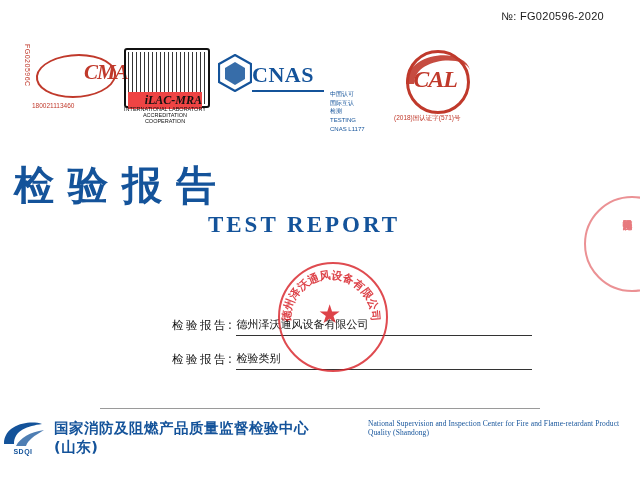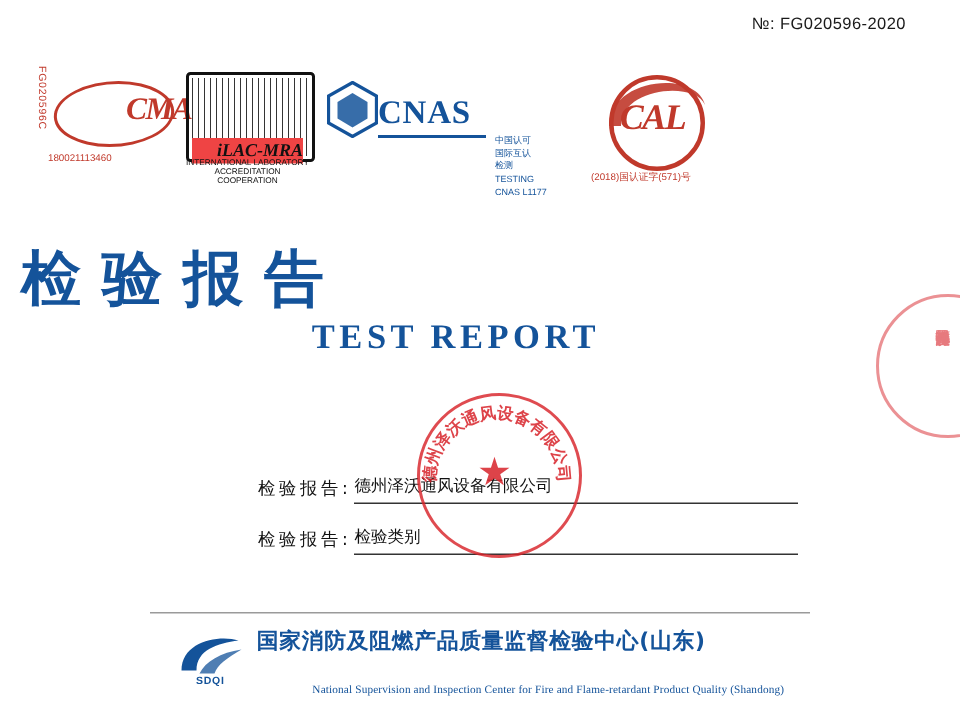--- a/index.html
+++ b/index.html
@@ -346,21 +346,21 @@
     width: 46px;
     text-align: center;
     font-size: 7px;
     font-weight: bold;
     color: #14539a;
     font-family: "Liberation Sans", sans-serif;
     letter-spacing: 0.5px;
   }
   .footer-texts {
     display: flex;
-    flex-direction: column;
+    flex-direction: row;
     gap: 18px;
   }
   .footer-cn {
     font-size: 14.5px;
     font-weight: bold;
     color: #14539a;
     font-family: "DejaVu Sans", sans-serif;
     letter-spacing: 0.5px;
   }
   .footer-en {

